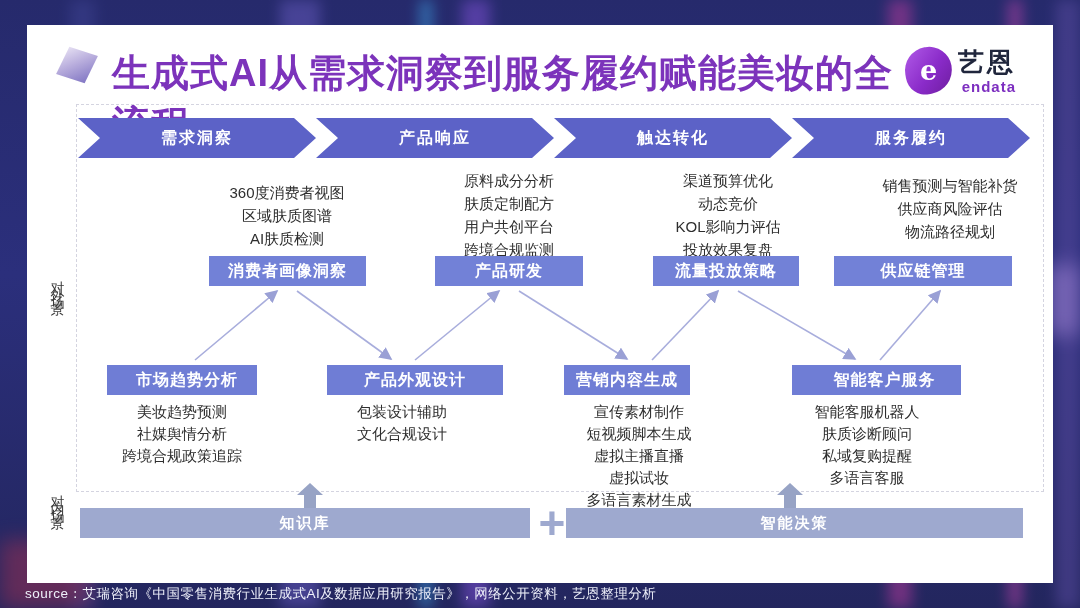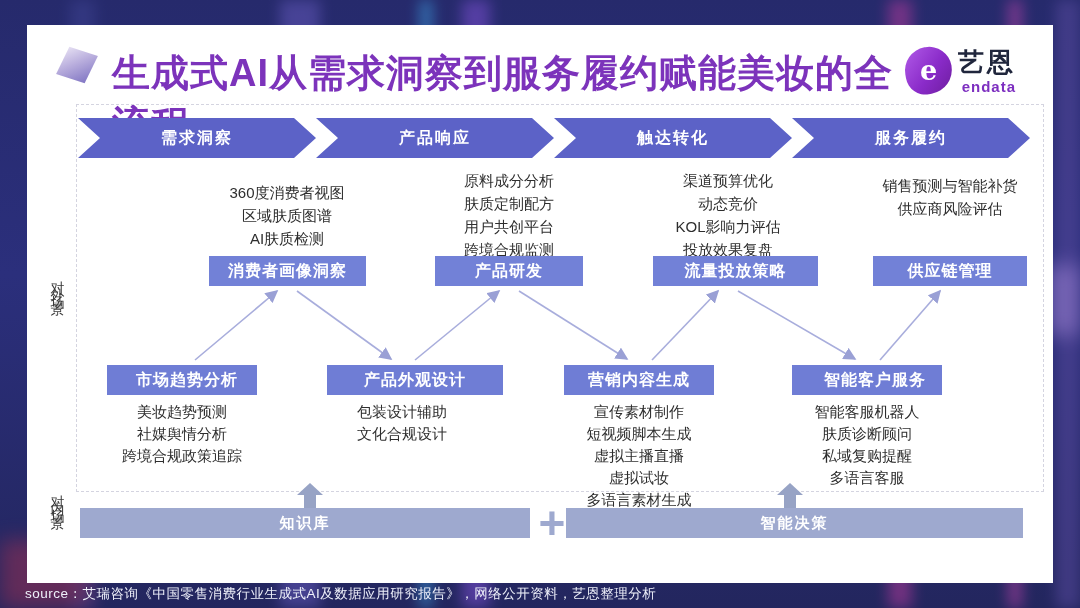--- a/index.html
+++ b/index.html
@@ -114,36 +114,37 @@
     <div>包装设计辅助</div>
     <div>文化合规设计</div>
   </div>
 
   <div class="tlist" style="left:618px;top:169px;">
     <div>渠道预算优化</div>
     <div>动态竞价</div>
     <div>KOL影响力评估</div>
     <div>投放效果复盘</div>
   </div>
-  <div class="fbox" style="left:653px;width:165px;">流量投放策略</div>
-  <div class="sbox" style="left:564px;width:150px;">营销内容生成</div>
+  <div class="fbox" style="left:653px;width:146px;">流量投放策略</div>
+  <div class="sbox" style="left:564px;width:126px;">营销内容生成</div>
   <div class="blist" style="left:529px;top:401px;">
     <div>宣传素材制作</div>
     <div>短视频脚本生成</div>
     <div>虚拟主播直播</div>
     <div>虚拟试妆</div>
     <div>多语言素材生成</div>
   </div>
 
   <div class="tlist" style="left:840px;top:174px;">
     <div>销售预测与智能补货</div>
     <div>供应商风险评估</div>
+    <div>物流路径规划</div>
   </div>
-  <div class="fbox" style="left:873px;width:154px;">供应链管理</div>
-  <div class="sbox" style="left:792px;width:150px;padding-left:16px;">智能客户服务</div>
+  <div class="fbox" style="left:834px;width:178px;">供应链管理</div>
+  <div class="sbox" style="left:792px;width:169px;padding-left:16px;">智能客户服务</div>
   <div class="blist" style="left:757px;top:401px;">
     <div>智能客服机器人</div>
     <div>肤质诊断顾问</div>
     <div>私域复购提醒</div>
     <div>多语言客服</div>
   </div>
 
   <div class="vlabel" style="top:270px;">对外场景</div>
   <div class="vlabel" style="top:484px;">对内场景</div>
 

